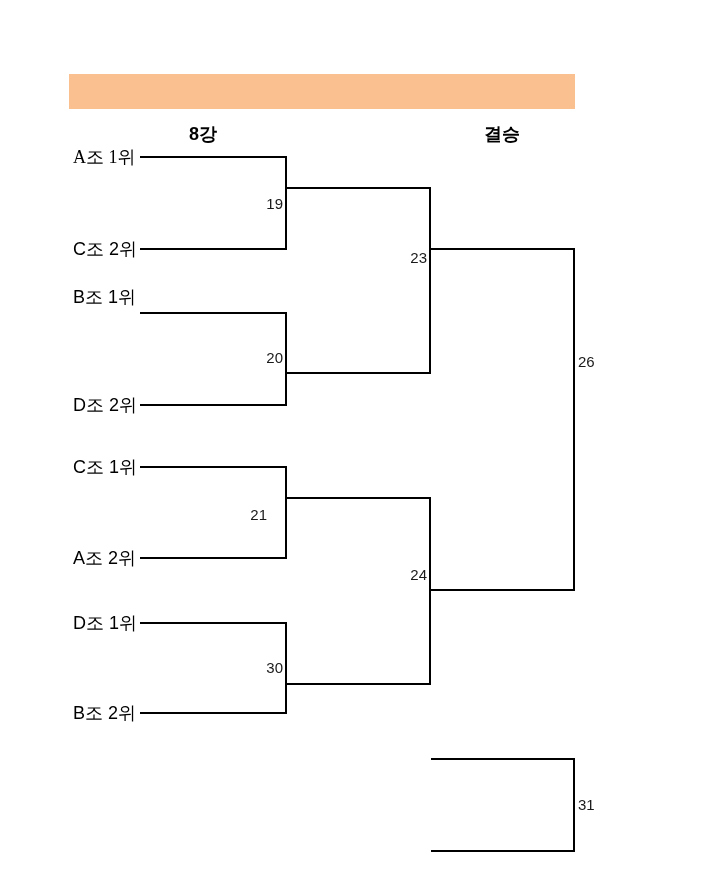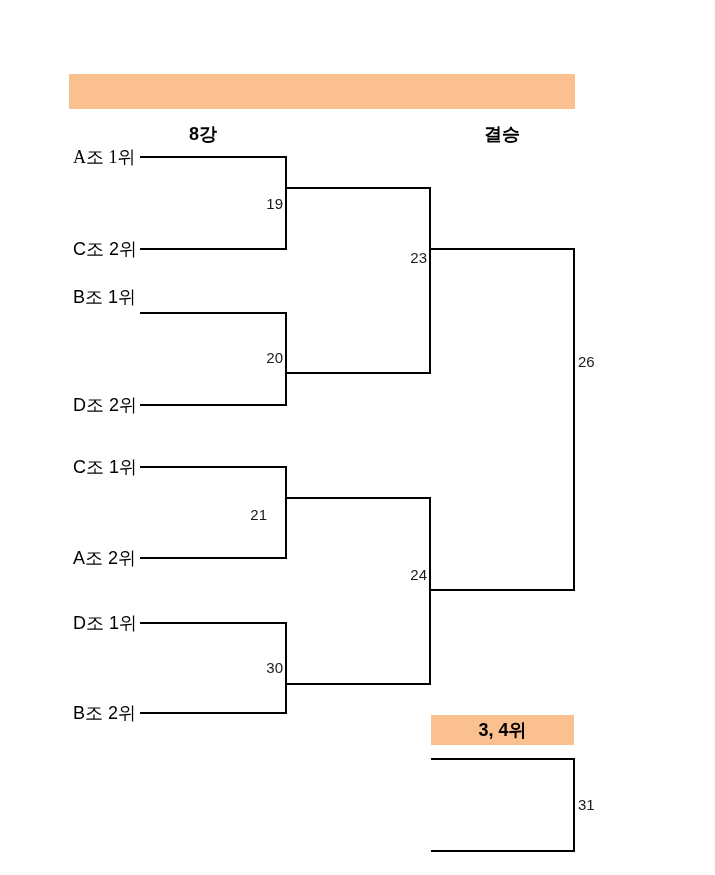--- a/index.html
+++ b/index.html
@@ -91,23 +91,20 @@
   <div class="vline" style="left:429px; top:187px; height:187px;"></div>
   <div class="hline" style="left:429px; top:248px; width:146px;"></div>
 
   <div class="hline" style="left:285px; top:497px; width:146px;"></div>
   <div class="hline" style="left:285px; top:683px; width:146px;"></div>
   <div class="vline" style="left:429px; top:497px; height:188px;"></div>
   <div class="hline" style="left:429px; top:589px; width:146px;"></div>
 
   <div class="vline" style="left:573px; top:248px; height:343px;"></div>
 
-  <div class="bar third-bar">
-    <span>3, 4위</span>
-  </div>
   <div class="hline" style="left:431px; top:758px; width:144px;"></div>
   <div class="vline" style="left:573px; top:758px; height:94px;"></div>
   <div class="hline" style="left:431px; top:850px; width:144px;"></div>
 
   <div class="num r" style="left:245px; top:196px;">19</div>
   <div class="num r" style="left:245px; top:350px;">20</div>
   <div class="num r" style="left:229px; top:507px;">21</div>
   <div class="num r" style="left:245px; top:660px;">30</div>
   <div class="num r" style="left:389px; top:250px;">23</div>
   <div class="num r" style="left:389px; top:567px;">24</div>

